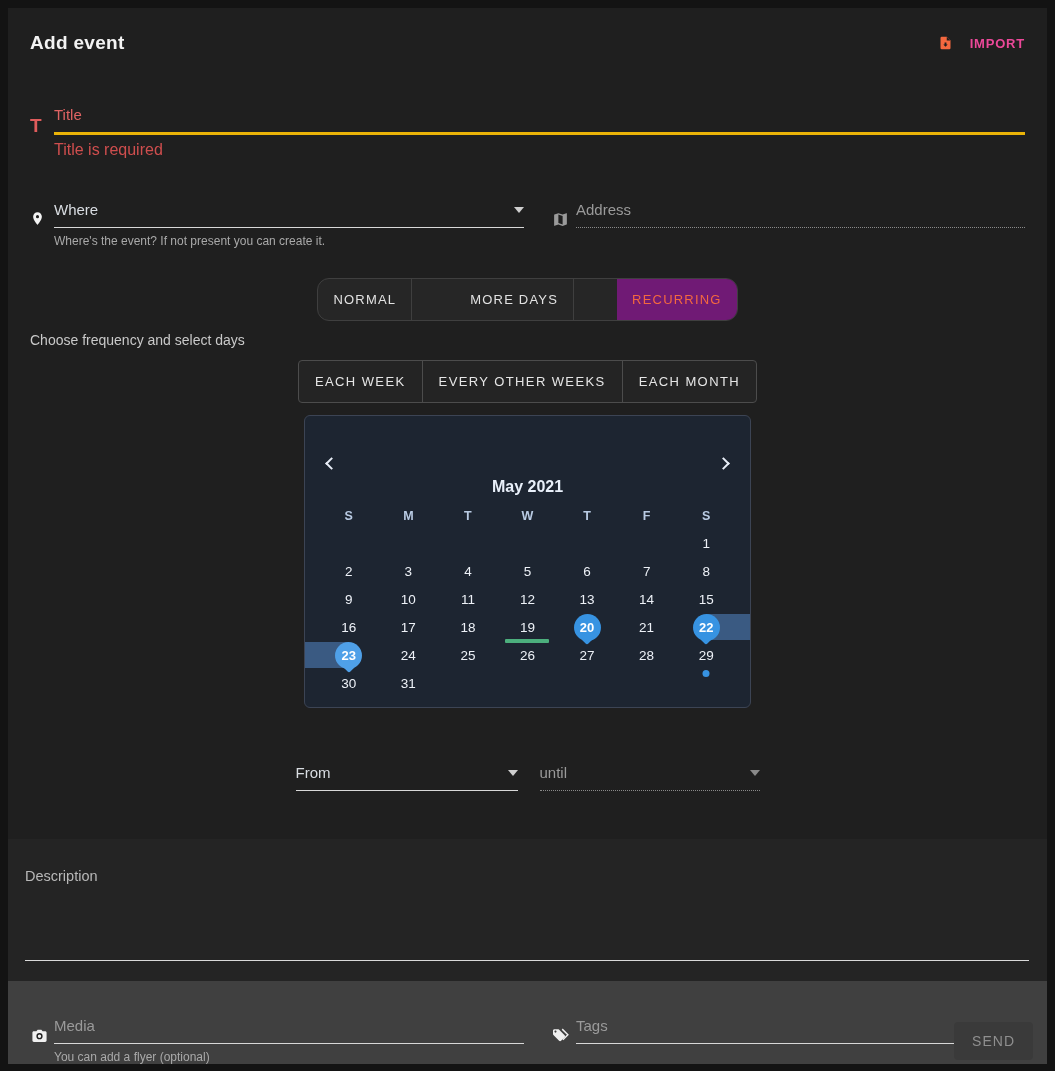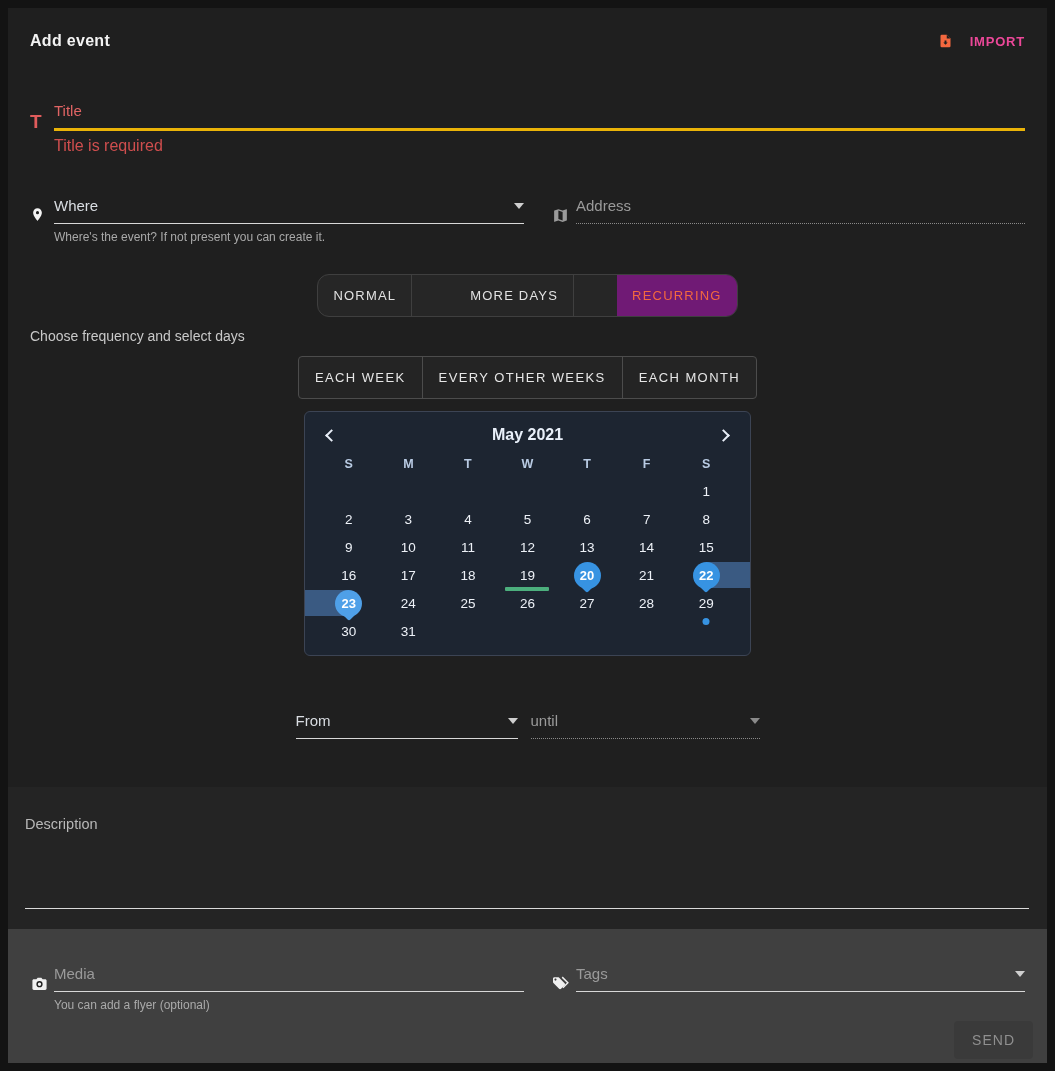--- a/index.html
+++ b/index.html
@@ -9,21 +9,21 @@
     font-family:"Liberation Sans", sans-serif;
     overflow:hidden;
   }
   .panel {
     margin:8px; height:1055px; background:#1f1f1f;
     display:flex; flex-direction:column;
   }
   
   .section-top { padding:24px 22px 0 22px; }
   .header-row { display:flex; justify-content:space-between; align-items:center; }
-  .page-title { font-size:16px; font-weight:bold; color:#f3f3f3; letter-spacing:.3px;text-align:center; }
+  .page-title { font-size:19px; font-weight:bold; color:#f3f3f3; letter-spacing:.3px;text-align:center; }
   .import-btn { display:flex; align-items:center; gap:17px; color:#ec4899;
     font-size:13px; font-weight:bold; letter-spacing:.8px; cursor:pointer; background:none; border:none; }
 
   .field-row { display:flex; align-items:flex-end; }
   .ficon { width:24px; flex:0 0 24px; display:flex; justify-content:flex-start; align-items:center; }
   .t-icon { color:#e05c5c; font-weight:800; font-size:19px; line-height:1; }
   .finput { flex:1; display:flex; justify-content:space-between; align-items:center;
     padding-bottom:9px; font-size:15px; }
   .ph { color:#9a9a9a; }
   .ph.red { color:#e06464; }
@@ -56,21 +56,21 @@
   .freq-wrap { display:flex; justify-content:center; margin-top:12px; }
   .freq-group { display:flex; border:1px solid #4c4c4c; border-radius:4px; overflow:hidden; background:#242424; }
   .freq { padding:13px 16px; font-size:13px; letter-spacing:1.4px; color:#e6e6e6;
     border-right:1px solid #4c4c4c; cursor:pointer; }
   .freq:last-child { border-right:none; }
 
   
   .calendar { width:447px; margin:12px auto 0; background:#1d2531;
     border:1px solid #3c4454; border-radius:6px; padding:8px 14px 10px; }
   .cal-header { display:flex; align-items:center; justify-content:space-between; padding:6px 8px 2px; }
-  .cal-title { font-weight:bold; font-size:16px; color:#e9f0fa; }
+  .cal-title { font-weight:bold; font-size:16px; color:#e9f0fa;margin-top:48px; }
   .chev { width:9px; height:9px; border-left:2px solid #e8eef7; border-bottom:2px solid #e8eef7;
     display:inline-block; cursor:pointer; }
   .chev.left { transform:rotate(45deg); }
   .chev.right { transform:rotate(-135deg); }
   .cal-grid { display:grid; grid-template-columns:repeat(7,1fr); margin-top:4px; }
   .cal-wd { text-align:center; font-weight:bold; font-size:12.5px; color:#b9cbe3; padding:7px 0 6px; }
   .cal-cell { position:relative; height:28px; display:flex; align-items:center; justify-content:center;
     font-size:13.5px; color:#edf1f7; cursor:pointer; }
   .cal-cell.empty { cursor:default; }
   .pin { position:relative; z-index:1; width:27px; height:27px; border-radius:50%;
@@ -81,21 +81,21 @@
     transform:translateX(-50%) rotate(45deg); width:9px; height:9px;
     background:inherit; z-index:-1; border-radius:2px; }
   .band-r::before { content:''; position:absolute; left:50%; right:-14px; top:1px; height:26px; background:#3a5a82; }
   .band-l::before { content:''; position:absolute; right:50%; left:-14px; top:1px; height:26px; background:#3a5a82; }
   .under-green::after { content:''; position:absolute; bottom:-2px; left:50%;
     transform:translateX(-50%); width:44px; height:4px; background:#4caf7d; border-radius:1px; }
   .dot-day::after { content:''; position:absolute; bottom:-8px; left:50%;
     transform:translateX(-50%); width:7px; height:7px; border-radius:50%; background:#3793e2; z-index:2; }
 
   
-  .time-row { width:464px; margin:56px auto 0; display:flex; gap:13px; padding-bottom:48px; }
+  .time-row { width:464px; margin:56px auto 0; display:flex; gap:22px; padding-bottom:48px; }
   .time-field { display:flex; justify-content:space-between; align-items:center;
     padding-bottom:9px; font-size:15px; }
   .time-from { width:222px; }
   .time-until { flex:1; }
 
   
   .desc-section { height:142px; background:#242424; position:relative; flex:0 0 auto; }
   .desc-label { position:absolute; top:29px; left:17px; font-size:14.5px; color:#b8b8b8; }
   .desc-line { position:absolute; left:17px; right:18px; bottom:20px; border-bottom:1px solid #dadada; }
 

